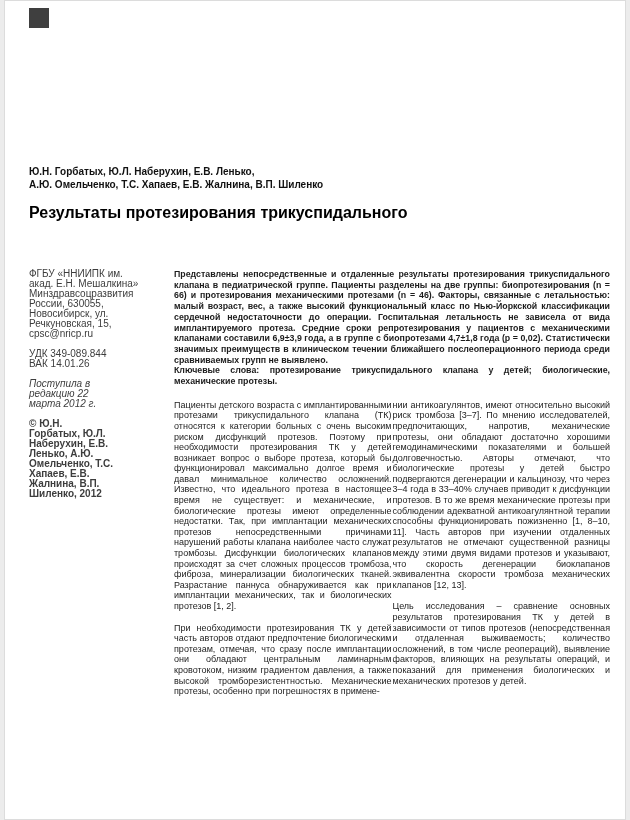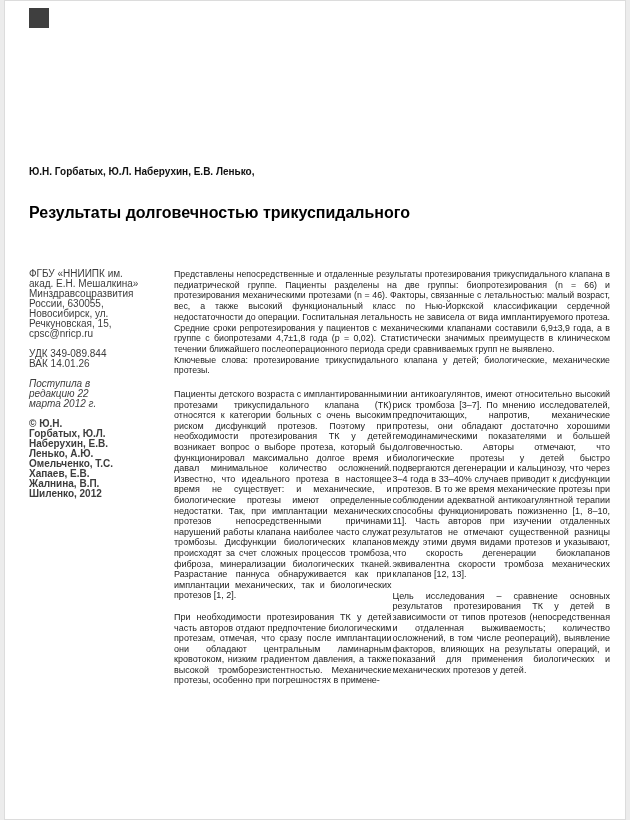--- a/index.html
+++ b/index.html
@@ -33,21 +33,21 @@
     position:absolute; left:25px; top:269px; width:118px;
     font-size:10px; line-height:10px; color:#3d3d3d;
   }
   .sb-block { margin:0 0 10px 0; }
   .sb-received { width:90px;font-style:italic; }
   .sb-copyright { width:85px;font-weight:bold; }
   .main {
     position:absolute; left:170px; top:269px; width:436px;
   }
   .abstract {
-    font-size:8.8px; line-height:10.7px; text-align:justify; color:#1c1c1c;
+    font-size:8.8px; line-height:10.7px; text-align:justify; color:#1c1c1c;font-weight:bold;
   }
   .abstract p { margin:0; }
   .columns {
     display:flex; gap:1px; margin-top:13px;
   }
   .col {
     flex:1 1 0; min-width:0;
     font-size:9px; line-height:10.6px; text-align:justify; color:#1c1c1c;
   }
   .col p { margin:0; }
@@ -55,24 +55,25 @@
 </style>
 </head>
 <body>
 
 <div class="page">
 
   <div class="logo-square"></div>
 
   <div class="authors">
     <span class="al">Ю.Н. Горбатых, Ю.Л. Наберухин, Е.В. Ленько,</span>
+    <span class="al">А.Ю. Омельченко, Т.С. Хапаев, Е.В. Жалнина, В.П. Шиленко</span>
   </div>
 
   <h1 class="title">
-    <span class="tl">Результаты долговечностью трикуспидального</span>
+    <span class="tl">Результаты протезирования трикуспидального</span>
   </h1>
 
   <aside class="sidebar">
     <div class="sb-block">ФГБУ «ННИИПК им. акад. Е.Н. Мешалкина» Минздравсоцразвития России, 630055, Новосибирск, ул. Речкуновская, 15, cpsc@nricp.ru</div>
     <div class="sb-block">
       <div>УДК 349-089.844</div>
       <div>ВАК 14.01.26</div>
     </div>
     <div class="sb-block sb-received">Поступила в редакцию 22 марта 2012 г.</div>
     <div class="sb-block sb-copyright">© Ю.Н. Горбатых, Ю.Л. Наберухин, Е.В. Ленько, А.Ю. Омельченко, Т.С. Хапаев, Е.В. Жалнина, В.П. Шиленко, 2012</div>

